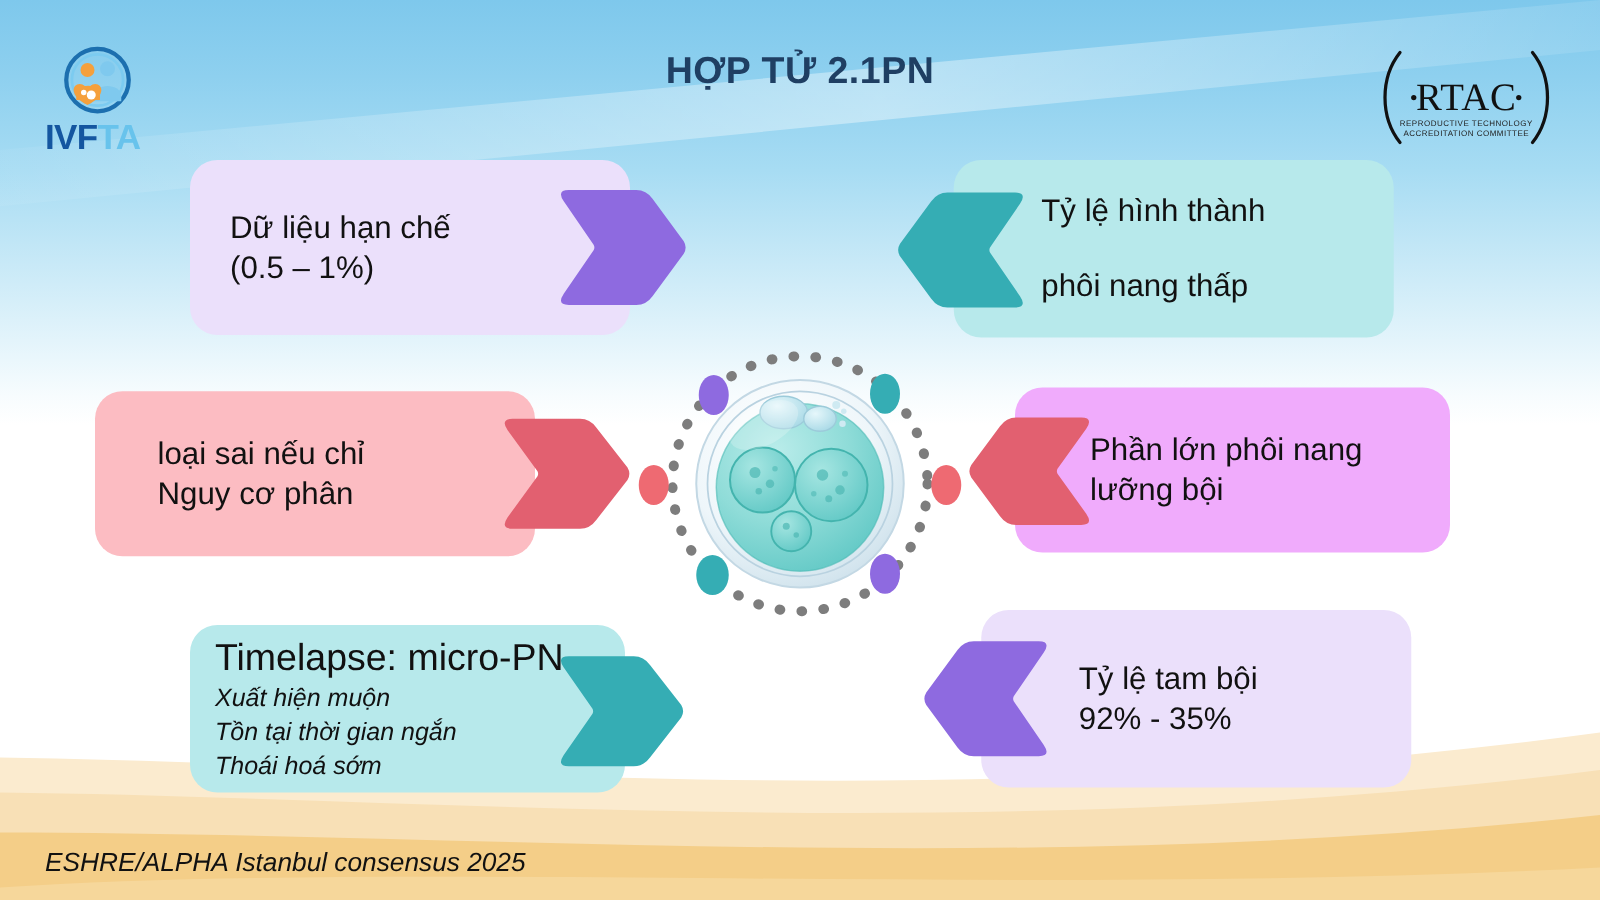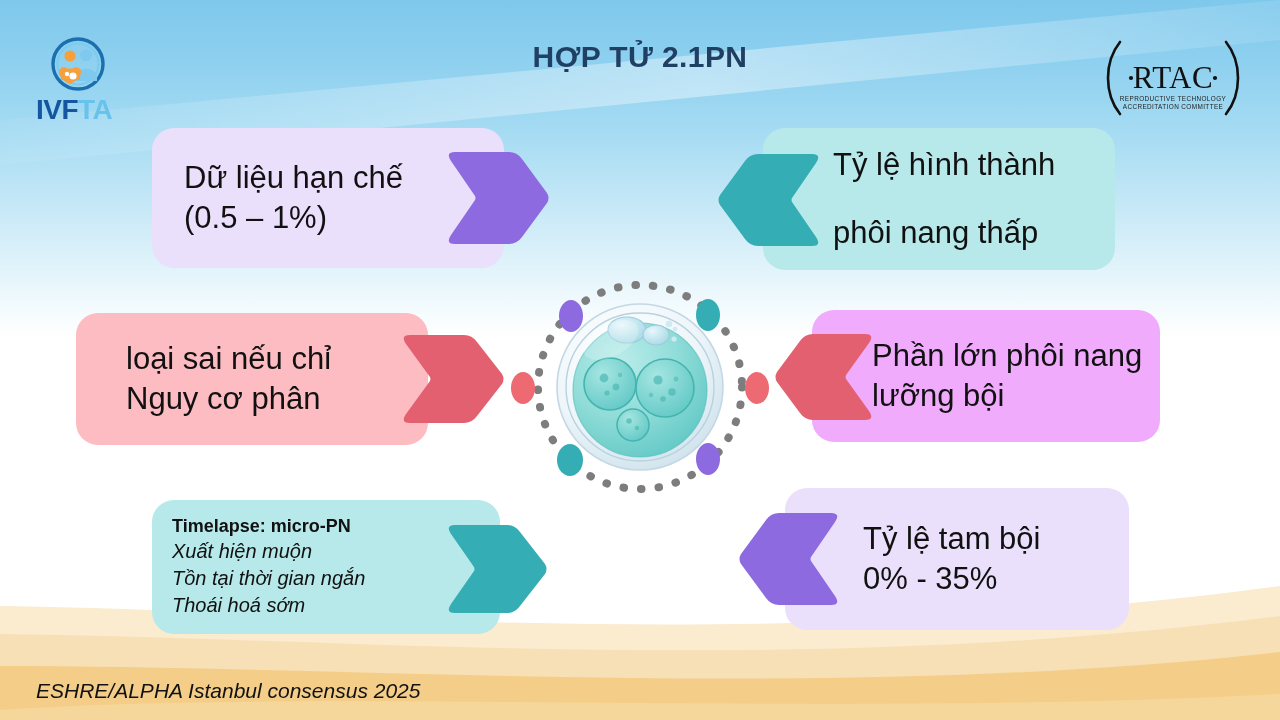--- a/index.html
+++ b/index.html
@@ -37,23 +37,23 @@
   #ivfta-logo{position:absolute;left:34px;top:36px;width:122px;height:88px;z-index:6;}
   #rtac-logo{position:absolute;left:1098px;top:34px;width:150px;height:88px;z-index:6;}
 
   
   .info-box{
     position:absolute;border-radius:22px;box-sizing:border-box;
     display:flex;flex-direction:column;justify-content:center;
     z-index:3;
   }
   .info-box .line{
-    font-size:31px;color:#111;line-height:1.28;white-space:nowrap;
-  }
-  .info-box .line.bold{font-weight:bold;font-size:18px;}
+    font-size:25px;color:#111;line-height:1.28;white-space:nowrap;
+  }
+  .info-box .line.bold{font-weight:normal;font-size:30px;}
   .info-box .line.small{font-size:20px;line-height:1.34;font-style:italic;}
 
   .chev{position:absolute;z-index:4;}
 
   
   #embryo-wrap{position:absolute;left:510px;top:262px;width:260px;height:250px;z-index:5;}
 
   
   #footer-note{
     position:absolute;left:36px;top:679px;z-index:7;
@@ -173,21 +173,21 @@
 </div>
 <div class="chev" style="left:443px;top:521px;width:106px;height:96px;">
   <svg width="106" height="96" viewBox="0 0 106 96">
     <path d="M12,4 L64,4 Q72,4 77,11 L102,43 Q105,48 102,53 L77,85 Q72,92 64,92 L12,92
              Q2,92 8,83 L31,50 Q32,48 31,46 L8,13 Q2,4 12,4 Z" fill="#35ADB4"></path>
   </svg>
 </div>
 
 <div class="info-box" style="left:785px;top:488px;width:344px;height:142px;background:#EBE0FB;padding:0 0 0 78px;">
   <div class="line">Tỷ lệ tam bội</div>
-  <div class="line">0% - 35%</div>
+  <div class="line">92% - 35%</div>
 </div>
 <div class="chev" style="left:737px;top:509px;width:106px;height:100px;">
   <svg width="106" height="100" viewBox="0 0 106 100">
     <path d="M94,4 L42,4 Q34,4 29,11 L4,45 Q1,50 4,55 L29,89 Q34,96 42,96 L94,96
              Q104,96 98,87 L74,52 Q73,50 74,48 L98,13 Q104,4 94,4 Z" fill="#8E6AE0"></path>
   </svg>
 </div>
 
 <div id="embryo-wrap">
   <svg width="260" height="250" viewBox="0 0 260 250">

